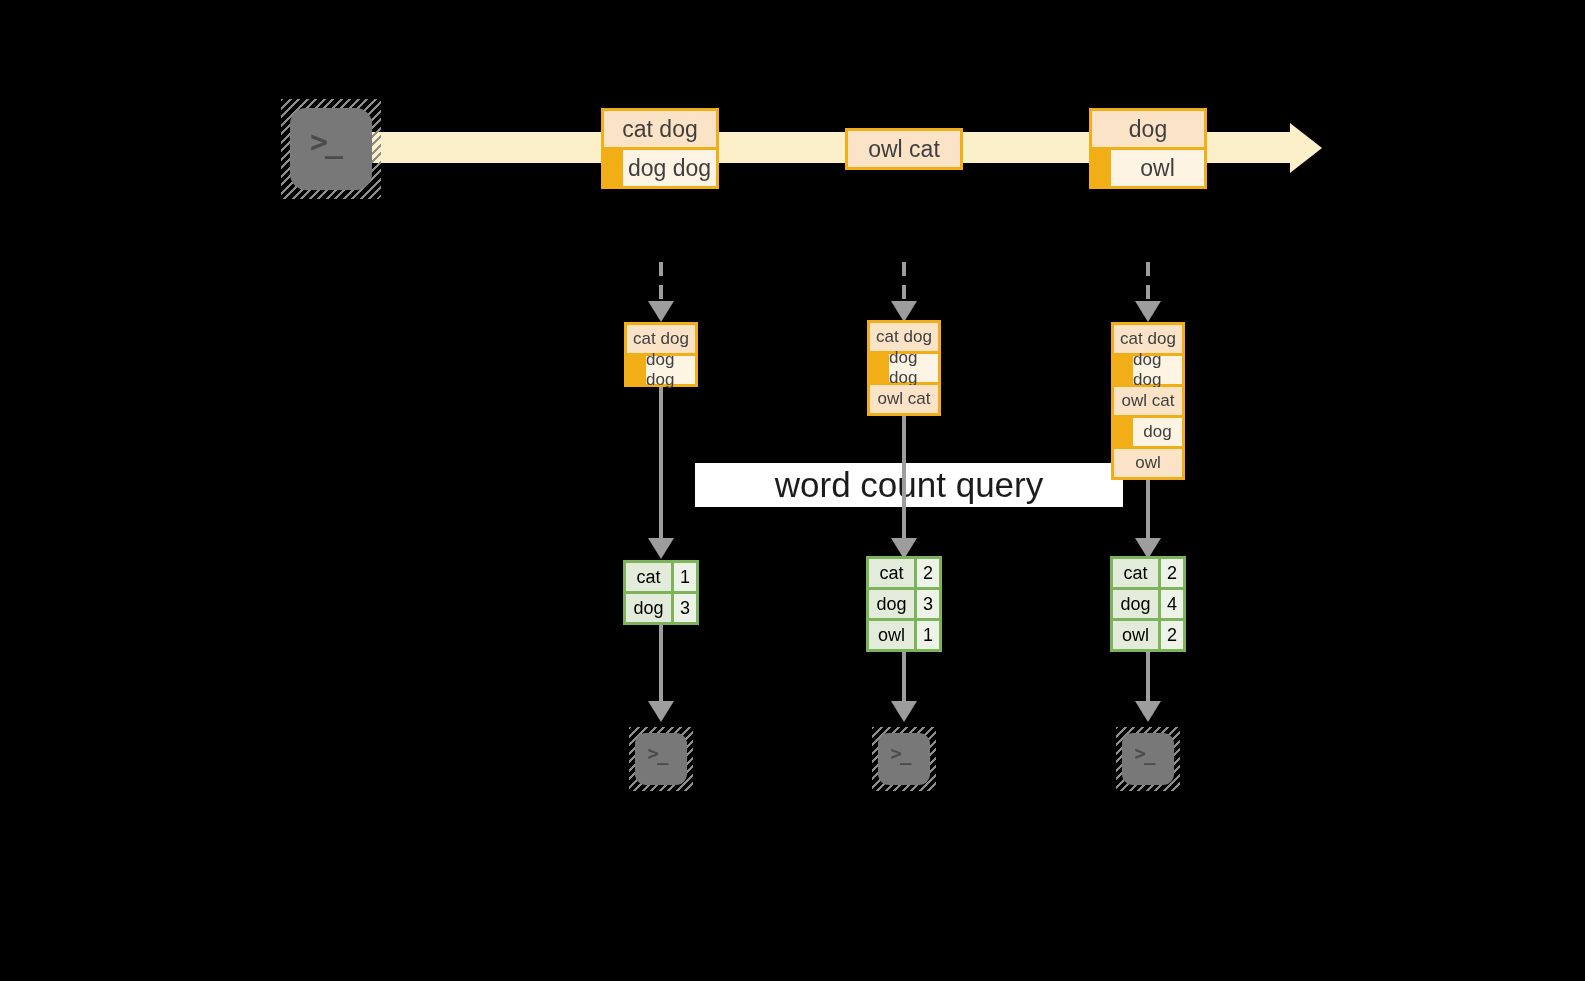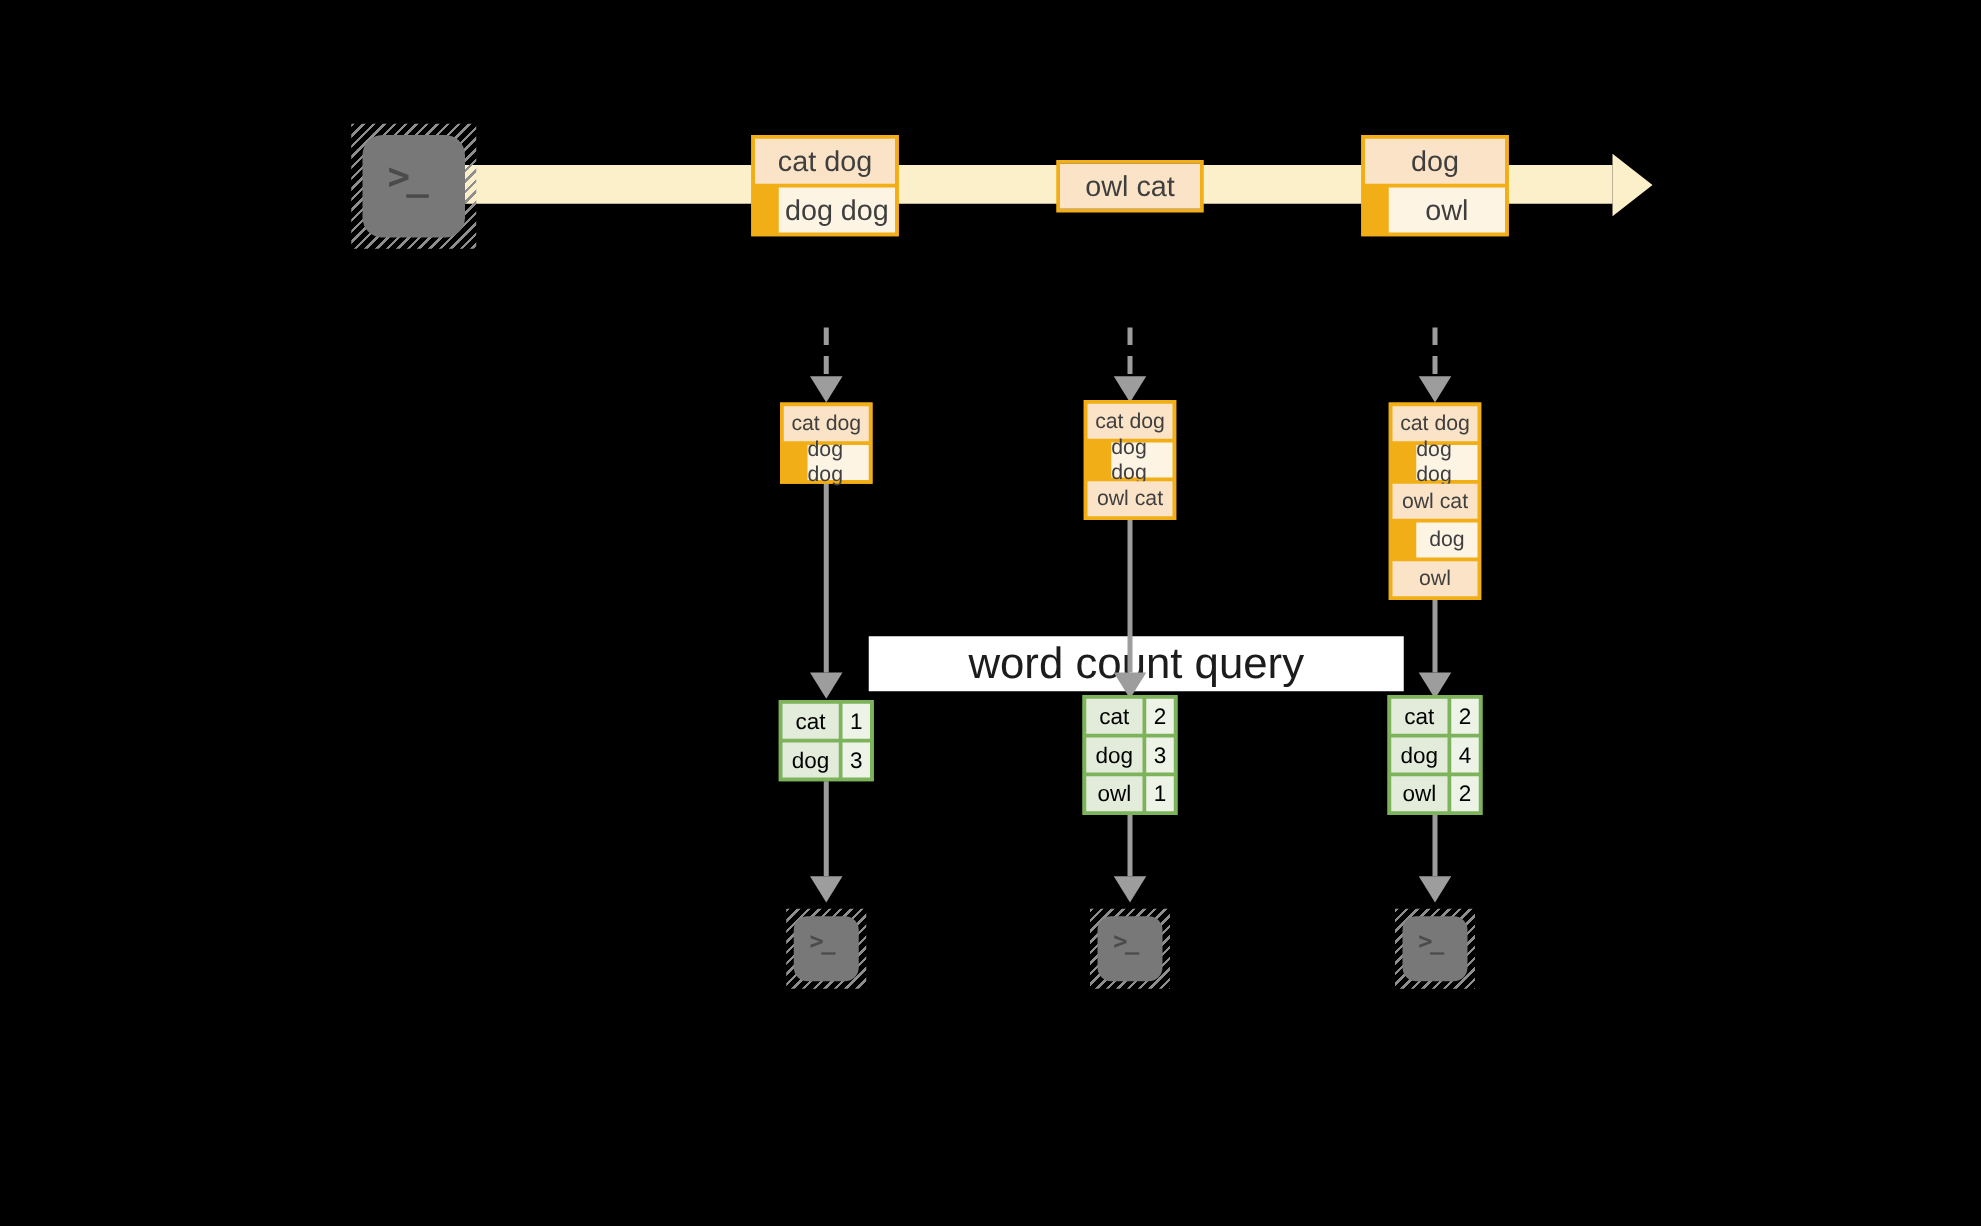--- a/index.html
+++ b/index.html
@@ -61,21 +61,21 @@
     border-left:13px solid transparent;border-right:13px solid transparent;border-top:21px solid var(--arrow_gray);}
   .cx1{left:659px;} .cx2{left:902px;} .cx3{left:1146px;}
   .hx1{left:648px;} .hx2{left:891px;} .hx3{left:1135px;}
   .dh{top:301px;}
   .ml1{top:387px;height:151px;} .ml2{top:416px;height:122px;} .ml3{top:480px;height:58px;}
   .mh{top:538px;}
   .bl1{top:625px;height:76px;} .bl2{top:652px;height:49px;} .bl3{top:652px;height:49px;}
   .bh{top:701px;}
   
   .query{position:absolute;left:695px;top:463px;width:428px;height:44px;background:var(--query_bg);
-    display:flex;align-items:center;justify-content:center;z-index:1;margin-top:46px;}
+    display:flex;align-items:center;justify-content:center;z-index:1;}
   .query span{font-size:35px;color:#1c1c1c;}
   
   .gtable{position:absolute;border:3px solid var(--table_border);background:var(--table_border);
     display:grid;grid-template-columns:45px 22px;gap:3px;z-index:2;}
   .t1{left:623px;top:560px;}
   .t2{left:866px;top:556px;}
   .t3{left:1110px;top:556px;}
   .gcell{height:28px;display:flex;align-items:center;justify-content:center;
     font-size:18px;color:#000000;}
   .gcell.w{background:var(--table_fill_word);}

